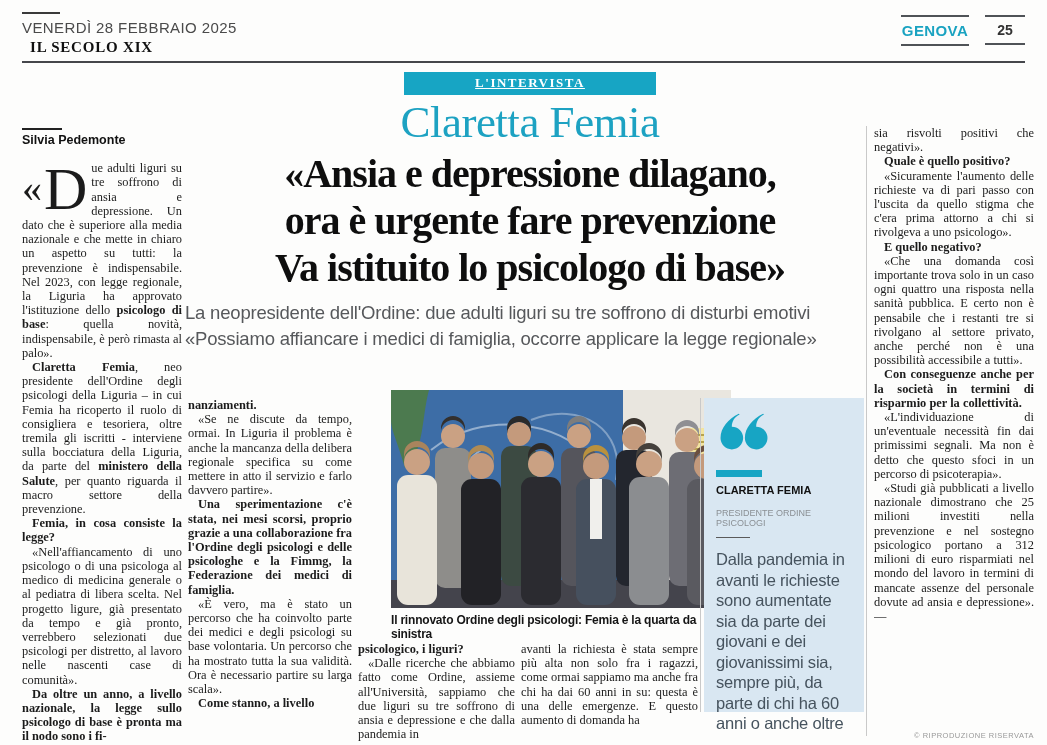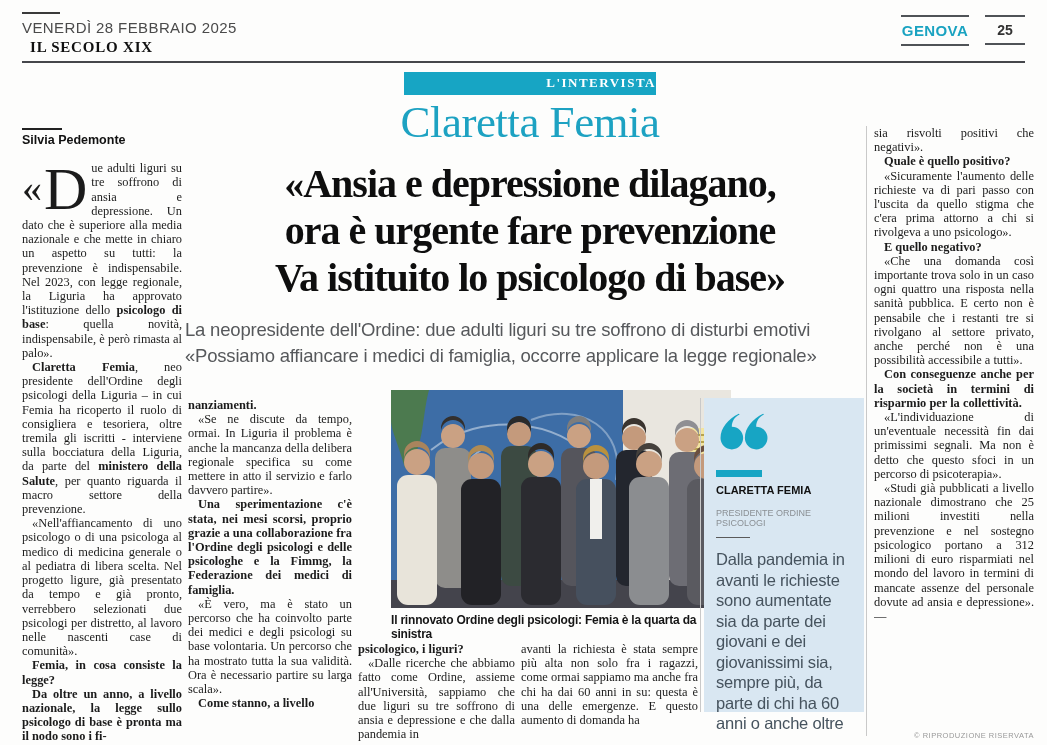--- a/index.html
+++ b/index.html
@@ -11,27 +11,27 @@
   .hdr-date{margin-top:5px;font-size:15px;color:#4a4a4a;letter-spacing:.4px;}
   .hdr-masthead{margin-top:3px;font-family:"Liberation Serif",serif;font-weight:800;
                 font-size:15px;letter-spacing:.8px;color:#101010;margin-left:8px;}
   .section-box{position:absolute;top:15px;border-top:2px solid #4f5357;border-bottom:2px solid #4f5357;
                padding:5px 0;text-align:center;font-family:"Liberation Sans",sans-serif;font-weight:700;}
   .section-genova{left:901px;width:68px;color:#1aa3c1;font-size:15px;letter-spacing:.4px;}
   .section-pagenum{left:985px;width:40px;color:#333;font-size:14px;}
   .hdr-divider{position:absolute;left:22px;top:61px;width:1003px;height:2px;background:#45474b;}
   
   .headline-block{position:absolute;left:185px;top:72px;width:690px;}
-  .kicker{width:252px;margin:0 auto;background:#17a5c4;color:#fff;text-align:right;
-          font-weight:700;font-size:13px;letter-spacing:1.5px;padding:3px 0 4px;}
+  .kicker{width:252px;margin:0 auto;background:#17a5c4;color:#fff;text-align:center;
+          font-weight:700;font-size:13px;letter-spacing:1.5px;padding:3px 0 4px;text-decoration:underline;}
   .art-title{margin-top:4px;text-align:center;color:#1da2c2;font-size:45px;font-weight:500;
              letter-spacing:-.5px;line-height:1.05;}
-  .art-headline{margin-top:14px;text-align:center;color:#0e0e0e;font-weight:700;
+  .art-headline{margin-top:4px;text-align:center;color:#0e0e0e;font-weight:700;
                 font-size:40px;line-height:47px;letter-spacing:-1px;}
-  .art-subhead{margin-top:16px;font-family:"Liberation Sans",sans-serif;color:#56585b;
+  .art-subhead{margin-top:9px;font-family:"Liberation Sans",sans-serif;color:#56585b;
                font-size:18.5px;line-height:26px;letter-spacing:-.2px;}
   
   .col{position:absolute;font-size:12.4px;line-height:14.2px;text-align:justify;overflow:hidden;}
   .col p{margin:0;text-indent:10px;}
   .col p.cont,.col p.dropcap{text-indent:0;}
   .bold{font-weight:700;margin-top:27px;}
   .col-1{left:22px;top:128px;width:160px;height:617px;}
   .col-2{left:188px;top:398px;width:164px;height:347px;}
   .col-3{left:358px;top:642px;width:157px;height:103px;}
   .col-4{left:521px;top:642px;width:177px;height:103px;}
@@ -89,22 +89,22 @@
       <div>«Possiamo affiancare i medici di famiglia, occorre applicare la legge regionale»</div>
     </div>
   </div>
 
   <div class="col col-1">
     <div class="byline-rule"></div>
     <div class="byline">Silvia Pedemonte</div>
     <div>
         <p class="dropcap"><span class="dc-quote">«</span><span class="dc-letter">D</span><span>ue adulti liguri su tre soffrono di ansia e depressione. Un dato che è superiore alla media nazionale e che mette in chiaro un aspetto su tutti: la prevenzione è indispensabile. Nel 2023, con legge regionale, la Liguria ha approvato l'istituzione dello </span><span class="bold">psicologo di base</span><span>: quella novità, indispensabile, è però rimasta al palo».</span></p>
         <p><span class="bold">Claretta Femia</span><span>, neo presidente dell'Ordine degli psicologi della Liguria – in cui Femia ha ricoperto il ruolo di consigliera e tesoriera, oltre tremila gli iscritti - interviene sulla bocciatura della Liguria, da parte del </span><span class="bold">ministero della Salute</span><span>, per quanto riguarda il macro settore della prevenzione.</span></p>
+        <p><span class="bold">Femia, in cosa consiste la legge?</span></p>
         <p><span>«Nell'affiancamento di uno psicologo o di una psicologa al medico di medicina generale o al pediatra di libera scelta. Nel progetto ligure, già presentato da tempo e già pronto, verrebbero selezionati due psicologi per distretto, al lavoro nelle nascenti case di comunità».</span></p>
-        <p><span class="bold">Femia, in cosa consiste la legge?</span></p>
         <p><span class="bold">Da oltre un anno, a livello nazionale, la legge sullo psicologo di base è pronta ma il nodo sono i fi-</span></p>
       </div>
   </div>
 
   <div class="col col-2">
       <p class="cont"><span class="bold">nanziamenti.</span></p>
       <p><span>«Se ne discute da tempo, ormai. In Liguria il problema è anche la mancanza della delibera regionale specifica su come mettere in atto il servizio e farlo davvero partire».</span></p>
       <p><span class="bold">Una sperimentazione c'è stata, nei mesi scorsi, proprio grazie a una collaborazione fra l'Ordine degli psicologi e delle psicologhe e la Fimmg, la Federazione dei medici di famiglia.</span></p>
       <p><span>«È vero, ma è stato un percorso che ha coinvolto parte dei medici e degli psicologi su base volontaria. Un percorso che ha mostrato tutta la sua validità. Ora è necessario partire su larga scala».</span></p>
       <p><span class="bold">Come stanno, a livello</span></p>

